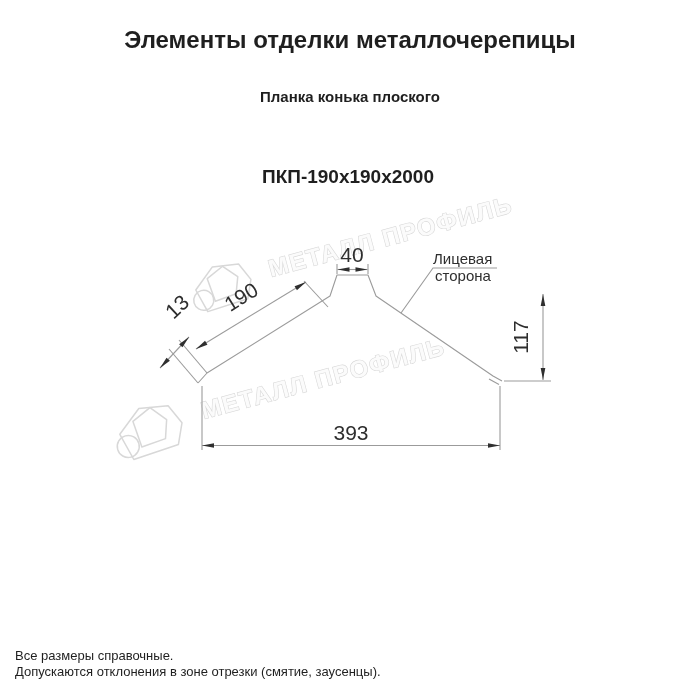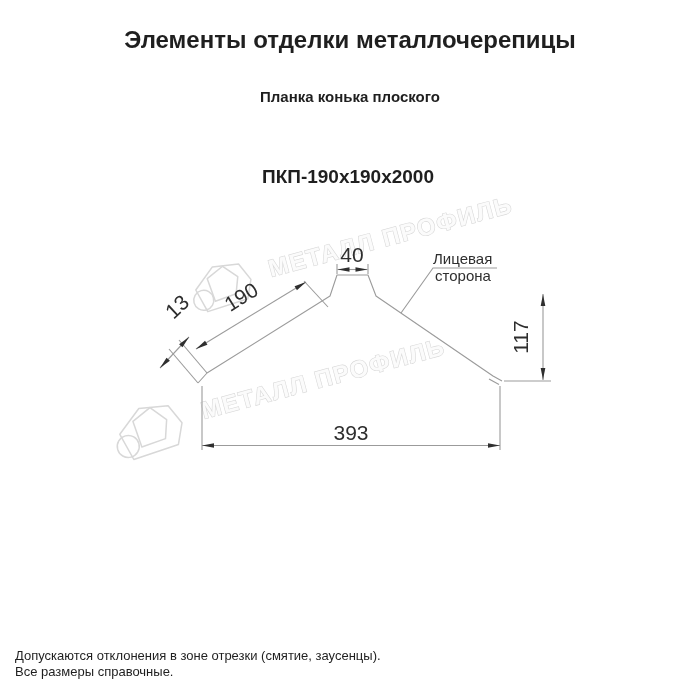--- a/index.html
+++ b/index.html
@@ -118,17 +118,17 @@
 
     <g>
       <path class="dimline" d="M401,313 L433,268 L497,268"></path>
       <text class="labeltext" x="433" y="264">Лицевая</text>
       <text class="labeltext" x="435" y="281">сторона</text>
     </g>
 
   </svg>
 
   <div class="footer">
+    <div>Все размеры справочные.</div>
     <div>Допускаются отклонения в зоне отрезки (смятие, заусенцы).</div>
-    <div>Все размеры справочные.</div>
   </div>
 
 </div>
 
 </body></html>

